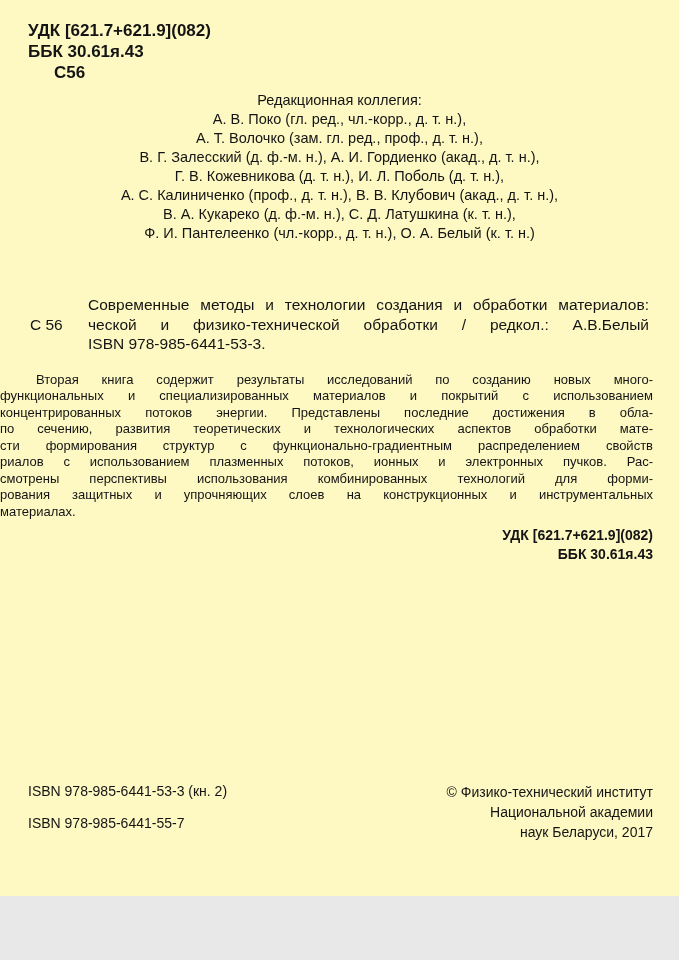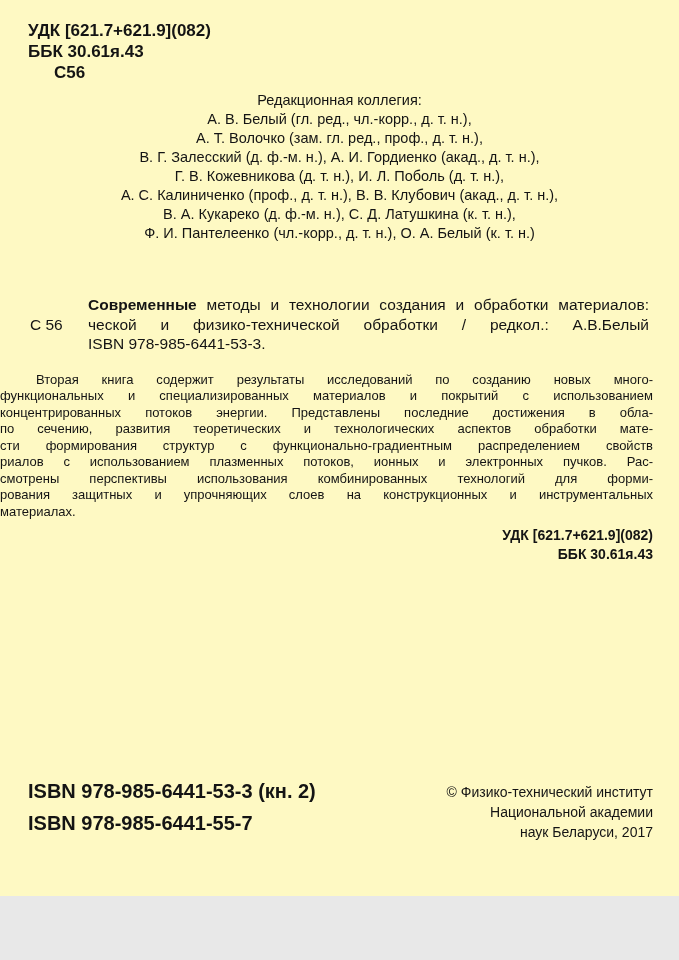--- a/index.html
+++ b/index.html
@@ -39,21 +39,21 @@
     padding-right: 30px;
     font-size: 15.5px;
     line-height: 19.5px;
   }
   .biblio .margin-code {
     position: absolute;
     left: 30px;
     top: 20px;
     font-size: 15.5px;
   }
-  .bold { font-weight: bold; }
+  .bold { font-weight: normal; }
 
   .just { text-align: justify; text-align-last: justify; }
   .left { text-align: left; }
 
   
   .annotation {
     margin-top: 18px;
     padding-right: 26px;
     font-size: 13px;
     line-height: 16.5px;
@@ -74,22 +74,22 @@
   .footer {
     position: absolute;
     top: 782px;
     left: 28px;
     right: 26px;
     display: flex;
     justify-content: space-between;
     align-items: flex-start;
   }
   .footer .isbns {
-    font-weight: bold;
-    font-size: 20px;
+    font-weight: normal;
+    font-size: 14px;
     line-height: 19px;
   }
   .footer .isbn2 { margin-top: 13px; }
   .footer .copyright {
     text-align: right;
     font-size: 14px;
     line-height: 20px;
   }
 </style>
 </head>
@@ -98,21 +98,21 @@
 <div class="page">
 
   <div class="top-block">
     <div>УДК [621.7+621.9](082)</div>
     <div>ББК 30.61я.43</div>
     <div class="top-code">С56</div>
   </div>
 
   <div class="editorial">
     <div>Редакционная коллегия:</div>
-    <div>А. В. Белый (гл. ред., чл.-корр., д. т. н.),</div>
+    <div>А. В. Поко (гл. ред., чл.-корр., д. т. н.),</div>
     <div>А. Т. Волочко (зам. гл. ред., проф., д. т. н.),</div>
     <div>В. Г. Залесский (д. ф.-м. н.), А. И. Гордиенко (акад., д. т. н.),</div>
     <div>Г. В. Кожевникова (д. т. н.), И. Л. Поболь (д. т. н.),</div>
     <div>А. С. Калиниченко (проф., д. т. н.), В. В. Клубович (акад., д. т. н.),</div>
     <div>В. А. Кукареко (д. ф.-м. н.), С. Д. Латушкина (к. т. н.),</div>
     <div>Ф. И. Пантелеенко (чл.-корр., д. т. н.), О. А. Белый (к. т. н.)</div>
   </div>
 
   <div class="biblio">
     <div class="margin-code">С 56</div>

